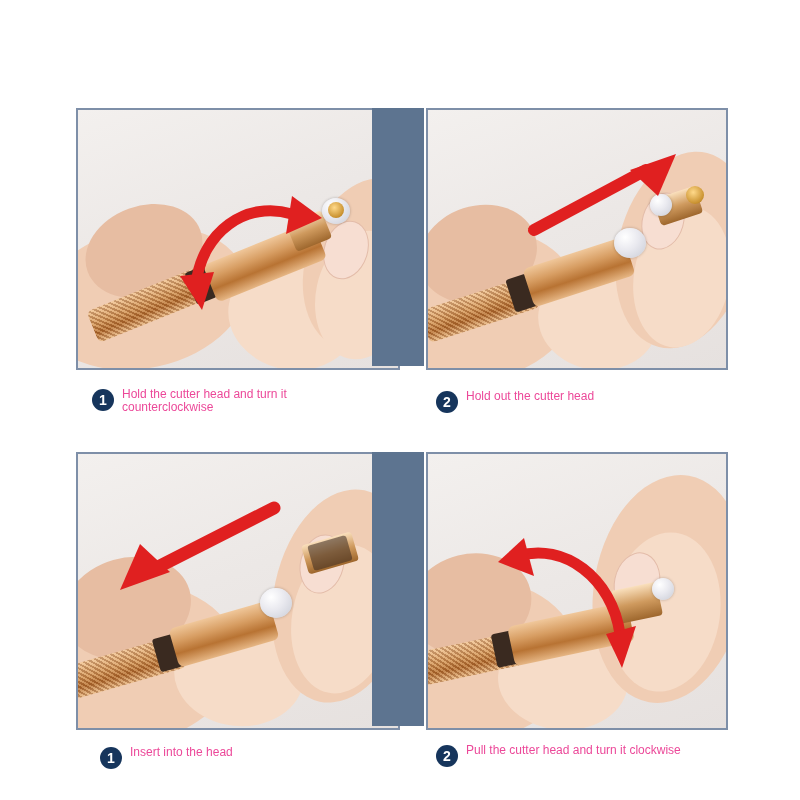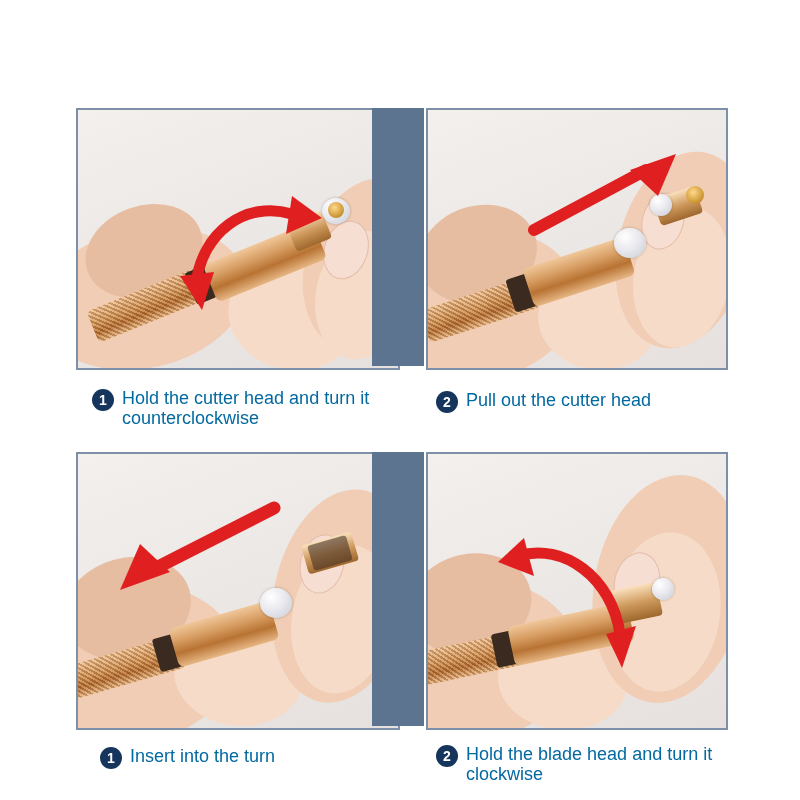--- a/index.html
+++ b/index.html
@@ -132,22 +132,22 @@
     color: #ffffff;
     font-size: 14px;
     font-weight: bold;
     display: flex;
     align-items: center;
     justify-content: center;
     line-height: 1;
     margin-top: 1px;
   }
   .caption-text {
-    font-size: 18px;
-    color: #0369a1;
+    font-size: 12px;
+    color: #ec4899;
     line-height: 1.12;
     max-width: 250px;
   }
   .cap-1 { left: 92px;  top: 388px; }
   .cap-2 { left: 436px; top: 390px; }
   .cap-3 { left: 100px; top: 746px; }
   .cap-4 { left: 436px; top: 744px; }
 </style>
 </head>
 <body>
@@ -255,26 +255,26 @@
   <div class="divider d1"></div>
   <div class="divider d2"></div>
 
   <div class="caption cap-1">
     <div class="step-badge">1</div>
     <div class="caption-text">Hold the cutter head and turn it counterclockwise</div>
   </div>
 
   <div class="caption cap-2">
     <div class="step-badge">2</div>
-    <div class="caption-text">Pull out the cutter head</div>
+    <div class="caption-text">Hold out the cutter head</div>
   </div>
 
   <div class="caption cap-3">
     <div class="step-badge">1</div>
-    <div class="caption-text">Insert into the turn</div>
+    <div class="caption-text">Insert into the head</div>
   </div>
 
   <div class="caption cap-4">
     <div class="step-badge">2</div>
-    <div class="caption-text">Hold the blade head and turn it clockwise</div>
+    <div class="caption-text">Pull the cutter head and turn it clockwise</div>
   </div>
 
 </div>
 
 </body></html>

